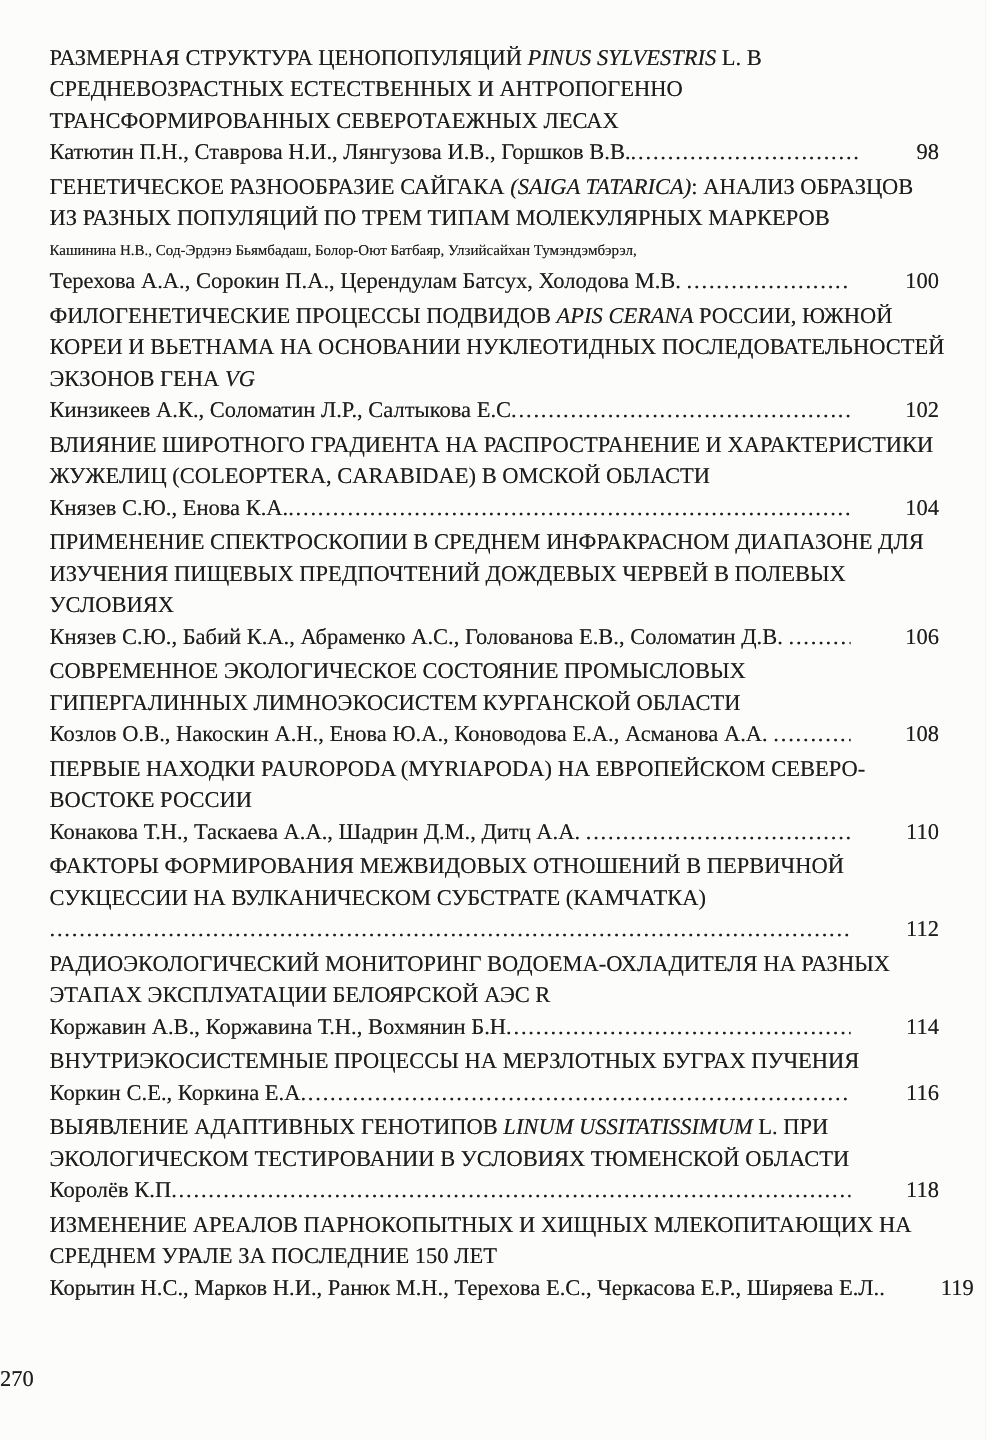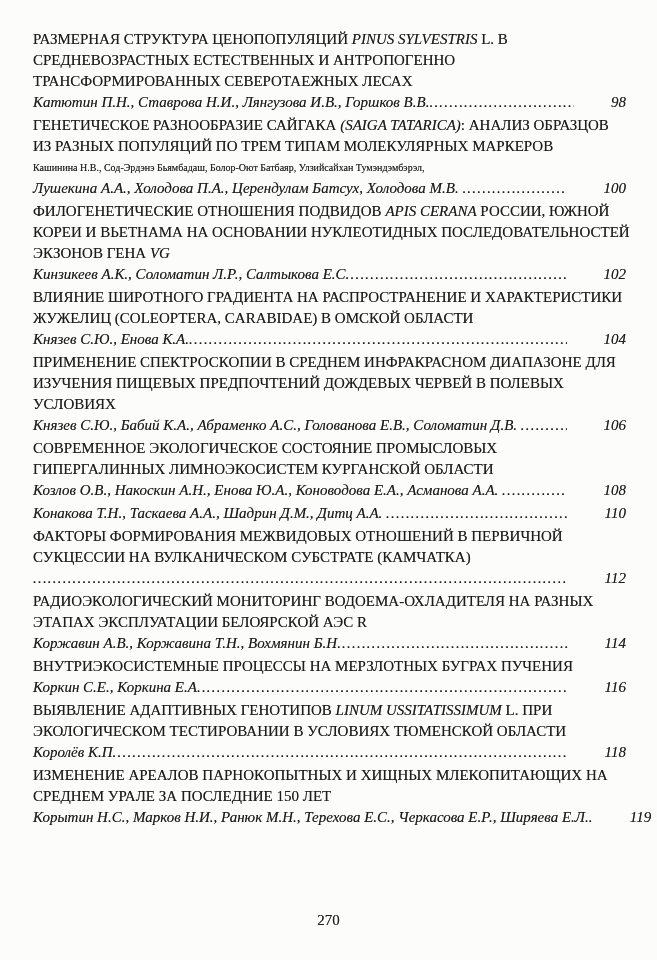--- a/index.html
+++ b/index.html
@@ -34,21 +34,20 @@
     font-size: 10px;
     line-height: 21px;
     white-space: pre;
   }
   .authors {
     display: flex;
     align-items: flex-start;
     font-size: 15px;
     line-height: 21px;
     padding-right: 13px;
-    font-style: italic;
   }
   .names {
     flex: 0 0 auto;
     white-space: pre;
   }
   .dots {
     flex: 1 1 0;
     min-width: 4px;
     overflow: hidden;
     white-space: nowrap;
@@ -60,21 +59,21 @@
   .pg {
     flex: 0 0 auto;
     padding-left: 1px;
     margin-left: 36px;
   }
   .folio {
     position: absolute;
     top: 911px;
     left: 0;
     width: 657px;
-    text-align: center;
+    text-align: left;
     font-size: 15px;
     line-height: 18px;
   }
 </style>
 </head>
 <body>
 
 <div class="sheet">
   <div class="content">
 
@@ -87,28 +86,28 @@
         <span class="dots"></span>
         <span class="pg">98</span>
       </div>
     </div>
 
     <div class="entry">
       <div class="title"><span>ГЕНЕТИЧЕСКОЕ РАЗНООБРАЗИЕ САЙГАКА </span><span class="it">(SAIGA TATARICA)</span><span>: АНАЛИЗ ОБРАЗЦОВ
 ИЗ РАЗНЫХ ПОПУЛЯЦИЙ ПО ТРЕМ ТИПАМ МОЛЕКУЛЯРНЫХ МАРКЕРОВ</span></div>
       <div class="pre-names">Кашинина Н.В., Сод-Эрдэнэ Бьямбадаш, Болор-Оют Батбаяр, Улзийсайхан Тумэндэмбэрэл,</div>
       <div class="authors">
-        <span class="names">Лушекина А.А., Холодова П.А., Церендулам Батсух, Холодова М.В. </span>
+        <span class="names">Терехова А.А., Сорокин П.А., Церендулам Батсух, Холодова М.В. </span>
         <span class="dots"></span>
         <span class="pg">100</span>
       </div>
     </div>
 
     <div class="entry">
-      <div class="title"><span>ФИЛОГЕНЕТИЧЕСКИЕ ОТНОШЕНИЯ ПОДВИДОВ </span><span class="it">APIS CERANA</span><span> РОССИИ, ЮЖНОЙ
+      <div class="title"><span>ФИЛОГЕНЕТИЧЕСКИЕ ПРОЦЕССЫ ПОДВИДОВ </span><span class="it">APIS CERANA</span><span> РОССИИ, ЮЖНОЙ
 КОРЕИ И ВЬЕТНАМА НА ОСНОВАНИИ НУКЛЕОТИДНЫХ ПОСЛЕДОВАТЕЛЬНОСТЕЙ
 ЭКЗОНОВ ГЕНА </span><span class="it">VG</span></div>
       <div class="authors">
         <span class="names">Кинзикеев А.К., Соломатин Л.Р., Салтыкова Е.С</span>
         <span class="dots"></span>
         <span class="pg">102</span>
       </div>
     </div>
 
     <div class="entry">
@@ -136,20 +135,22 @@
       <div class="title"><span>СОВРЕМЕННОЕ ЭКОЛОГИЧЕСКОЕ СОСТОЯНИЕ ПРОМЫСЛОВЫХ
 ГИПЕРГАЛИННЫХ ЛИМНОЭКОСИСТЕМ КУРГАНСКОЙ ОБЛАСТИ</span></div>
       <div class="authors">
         <span class="names">Козлов О.В., Накоскин А.Н., Енова Ю.А., Коноводова Е.А., Асманова А.А. </span>
         <span class="dots"></span>
         <span class="pg">108</span>
       </div>
     </div>
 
     <div class="entry">
+      <div class="title"><span>ПЕРВЫЕ НАХОДКИ PAUROPODA (MYRIAPODA) НА ЕВРОПЕЙСКОМ СЕВЕРО-
+ВОСТОКЕ РОССИИ</span></div>
       <div class="authors">
         <span class="names">Конакова Т.Н., Таскаева А.А., Шадрин Д.М., Дитц А.А. </span>
         <span class="dots"></span>
         <span class="pg">110</span>
       </div>
     </div>
 
     <div class="entry">
       <div class="title"><span>ФАКТОРЫ ФОРМИРОВАНИЯ МЕЖВИДОВЫХ ОТНОШЕНИЙ В ПЕРВИЧНОЙ
 СУКЦЕССИИ НА ВУЛКАНИЧЕСКОМ СУБСТРАТЕ (КАМЧАТКА)</span></div>

